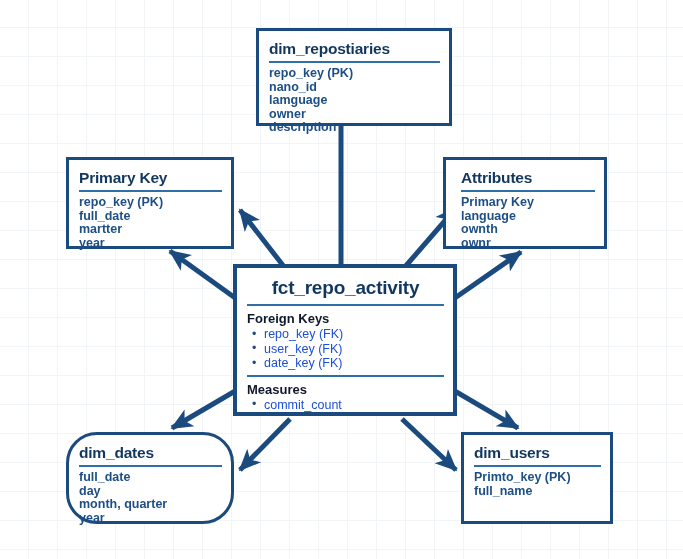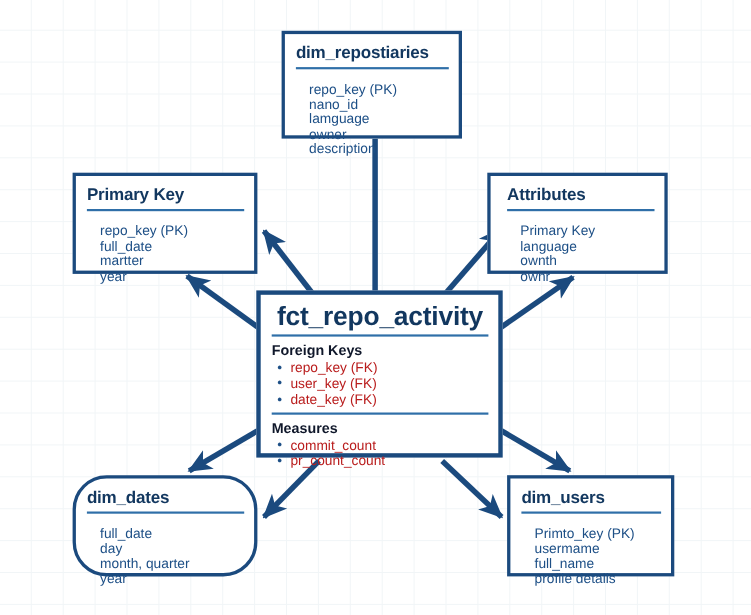--- a/index.html
+++ b/index.html
@@ -50,42 +50,43 @@
 
   .entity-title {
     color: #12375f;
     font-weight: bold;
     font-size: 15.5px;
     line-height: 19px;
     letter-spacing: -0.2px;
     white-space: nowrap;
   }
   .entity.fact .entity-title {
-    font-size: 24px;
+    font-size: 19px;
     line-height: 24px;
     text-align: center;
     padding: 0 4px;
   }
 
   .rule {
     height: 2px;
     background: #2f6fa8;
     margin: 3px 0 4px 0;
   }
   .entity.fact .rule {
     margin: 4px 0 5px 0;
   }
   .rule.section-rule {
     margin: 6px 0 5px 0;
   }
 
   .fields {
     list-style: none;
-    margin: 12px;
-    padding: 0;
+    margin: 0;
+    padding: 0;
+    font-weight: bold;
   }
   .fields li {
     color: #1d4f86;
     font-size: 12.5px;
     line-height: 13.6px;
     white-space: nowrap;
     padding: 0;
   }
 
   .group-label {
@@ -94,38 +95,38 @@
     font-size: 13px;
     line-height: 16px;
     white-space: nowrap;
   }
   .bullets {
     list-style: none;
     margin: 0;
     padding: 0;
   }
   .bullets li {
-    color: #b91c1c;
+    color: #1d4ed8;
     font-size: 12.5px;
     line-height: 14.5px;
     white-space: nowrap;
     padding-left: 17px;
     position: relative;
   }
   .bullets li::before {
     content: "\2022";
     position: absolute;
     left: 5px;
     top: -0.5px;
     color: #1d4f86;
     font-size: 12.5px;
   }
 
   
-  #box-repos    { left: 256px; top: 28px;  width: 164px; height: 98px; }
+  #box-repos    { left: 256px; top: 28px;  width: 196px; height: 98px; }
   #box-pk       { left: 66px;  top: 157px; width: 168px; height: 92px; }
   #box-attrs    { left: 443px; top: 157px; width: 164px; height: 92px; padding-left: 15px; }
   #box-fact     { left: 233px; top: 264px; width: 224px; height: 152px; }
   #box-dates    { left: 66px;  top: 432px; width: 168px; height: 92px; border-radius: 31px; }
   #box-users    { left: 461px; top: 432px; width: 152px; height: 92px; }
 </style>
 </head>
 <body>
 
 <div id="canvas">
@@ -199,39 +200,36 @@
       <li>repo_key (FK)</li>
       <li>user_key (FK)</li>
       <li>date_key (FK)</li>
     </ul>
 
     <div class="rule section-rule"></div>
 
     <div class="group-label">Measures</div>
     <ul class="bullets">
       <li>commit_count</li>
-      <li>pr_count_count</li>
     </ul>
   </div>
 
   <div class="entity" id="box-dates">
     <div class="entity-title">dim_dates</div>
     <div class="rule"></div>
     <ul class="fields">
       <li>full_date</li>
       <li>day</li>
       <li>month, quarter</li>
       <li>year</li>
     </ul>
   </div>
 
   <div class="entity" id="box-users">
     <div class="entity-title">dim_users</div>
     <div class="rule"></div>
     <ul class="fields">
       <li>Primto_key (PK)</li>
-      <li>usermame</li>
       <li>full_name</li>
-      <li>profile details</li>
     </ul>
   </div>
 
 </div>
 
 </body></html>

